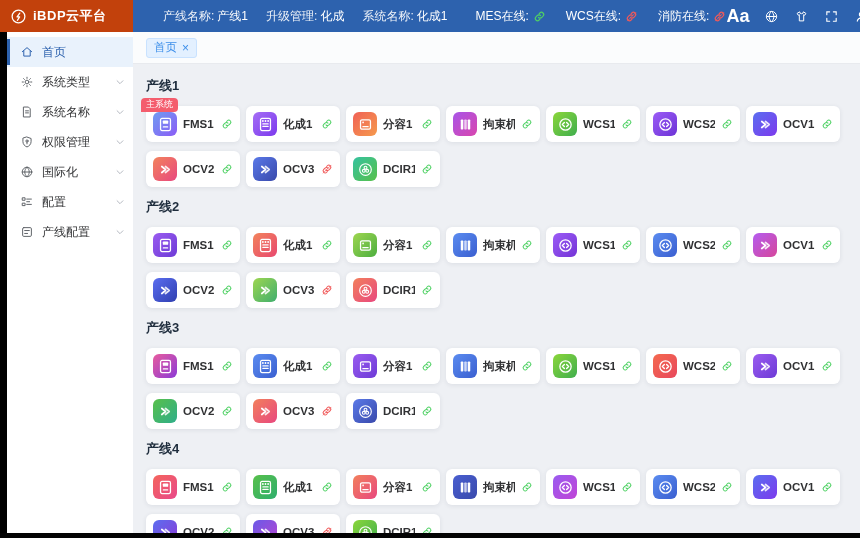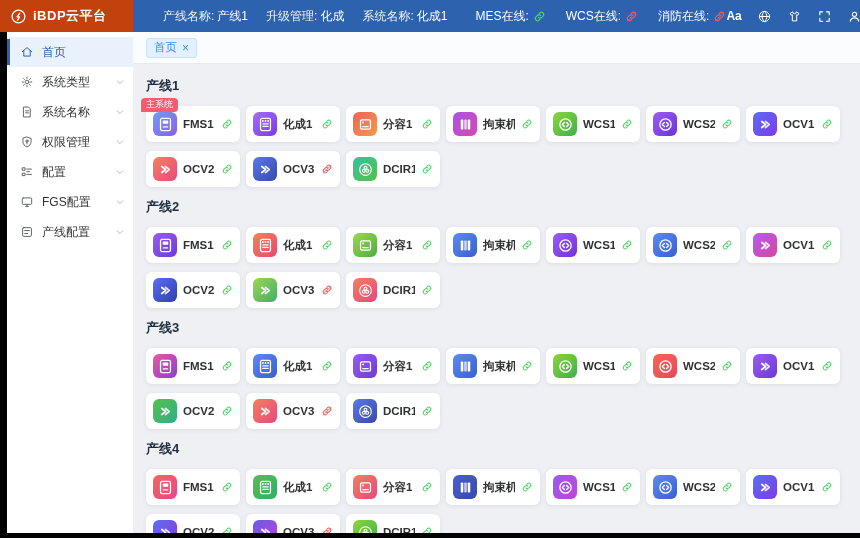--- a/index.html
+++ b/index.html
@@ -17,21 +17,21 @@
   .logo-title { font-size:13px; font-weight:bold; letter-spacing:.5px; white-space:nowrap; }
   .collapse { margin-left:12px; width:16px; height:16px; display:inline-flex; cursor:pointer; }
   .collapse svg { width:100%; height:100%; }
   .header-info { display:flex; align-items:flex-end; gap:18px; margin-left:18px; font-size:12px; white-space:nowrap; }
   .info-item .lbl { opacity:.92; }
   .info-item .val { margin-left:3px; }
   .hdr-divider { width:1px; height:14px; background:rgba(255,255,255,.4); margin:0 14px; }
   .header-status { display:flex; align-items:center; gap:20px; font-size:12px; white-space:nowrap; }
   .status-item { display:inline-flex; align-items:center; gap:4px; }
   .header-tools { margin-left:auto; display:flex; align-items:center; gap:15px; padding-right:14px; }
-  .tool { display:inline-flex; align-items:center; cursor:pointer; font-size:12px; font-weight:bold; }
+  .tool { display:inline-flex; align-items:center; cursor:pointer; font-size:18px; font-weight:bold; }
   .tool svg { width:15px; height:15px; }
   .chain { display:inline-flex; width:13px; height:13px; }
   .chain svg { width:100%; height:100%; }
   .chain.on { color:#4fd164; }
   .chain.off { color:#f05a5a; }
 
   
   .edge-left { position:absolute; left:0; top:32px; bottom:0; width:7px; background:#000; z-index:40; }
   .edge-bottom { position:absolute; left:0; right:0; bottom:0; height:5px; background:#030303; z-index:40; }
 
@@ -203,40 +203,40 @@
     <span class="side-label">权限管理</span>
     <span class="chev">
           <svg viewBox="0 0 24 24" fill="none" stroke="currentColor" stroke-width="2.4" stroke-linecap="round" stroke-linejoin="round">
             <path d="m5 9 7 7 7-7"></path>
           </svg>
         </span>
   </div>
       <div class="side-item">
     <span class="side-icon">
           <svg viewBox="0 0 24 24" fill="none" stroke="currentColor" stroke-linecap="round" stroke-linejoin="round" stroke-width="1.7">
+            <circle cx="12" cy="12" r="8.2"></circle>
+            <path d="M3.8 12h16.4M12 3.8c2.5 2.3 3.8 5.1 3.8 8.2s-1.3 5.9-3.8 8.2c-2.5-2.3-3.8-5.1-3.8-8.2s1.3-5.9 3.8-8.2z"></path>
+          </svg>
+        </span>
+    <span class="side-label">国际化</span>
+    <span class="chev">
+          <svg viewBox="0 0 24 24" fill="none" stroke="currentColor" stroke-width="2.4" stroke-linecap="round" stroke-linejoin="round">
+            <path d="m5 9 7 7 7-7"></path>
+          </svg>
+        </span>
+  </div>
+      <div class="side-item">
+    <span class="side-icon">
+          <svg viewBox="0 0 24 24" fill="none" stroke="currentColor" stroke-linecap="round" stroke-linejoin="round" stroke-width="1.7">
             <rect x="4.5" y="4.8" width="4.2" height="4.2"></rect>
             <rect x="4.5" y="14" width="4.2" height="4.2"></rect>
             <path d="M11.5 7h8M11.5 16.1h8M11.5 11.5h5"></path>
           </svg>
         </span>
     <span class="side-label">配置</span>
-    <span class="chev">
-          <svg viewBox="0 0 24 24" fill="none" stroke="currentColor" stroke-width="2.4" stroke-linecap="round" stroke-linejoin="round">
-            <path d="m5 9 7 7 7-7"></path>
-          </svg>
-        </span>
-  </div>
-      <div class="side-item">
-    <span class="side-icon">
-          <svg viewBox="0 0 24 24" fill="none" stroke="currentColor" stroke-linecap="round" stroke-linejoin="round" stroke-width="1.7">
-            <rect x="4" y="5" width="16" height="11" rx="1.5"></rect>
-            <path d="M9.5 19.5h5M12 16v3.5"></path>
-          </svg>
-        </span>
-    <span class="side-label">FGS配置</span>
     <span class="chev">
           <svg viewBox="0 0 24 24" fill="none" stroke="currentColor" stroke-width="2.4" stroke-linecap="round" stroke-linejoin="round">
             <path d="m5 9 7 7 7-7"></path>
           </svg>
         </span>
   </div>
       <div class="side-item">
     <span class="side-icon">
           <svg viewBox="0 0 24 24" fill="none" stroke="currentColor" stroke-linecap="round" stroke-linejoin="round" stroke-width="1.7">
             <rect x="4.5" y="4.5" width="15" height="15" rx="2"></rect>

